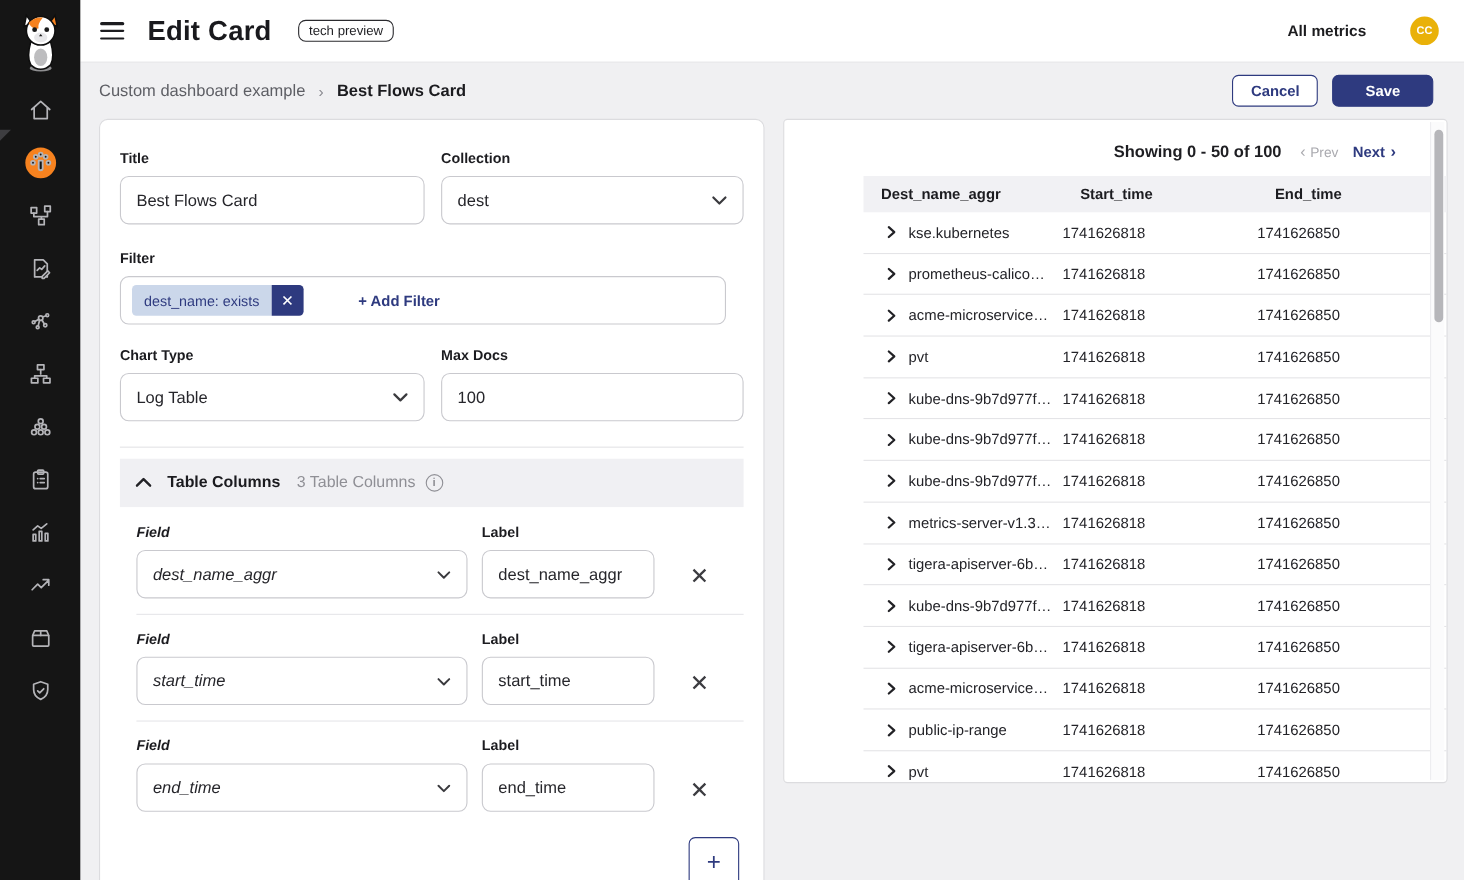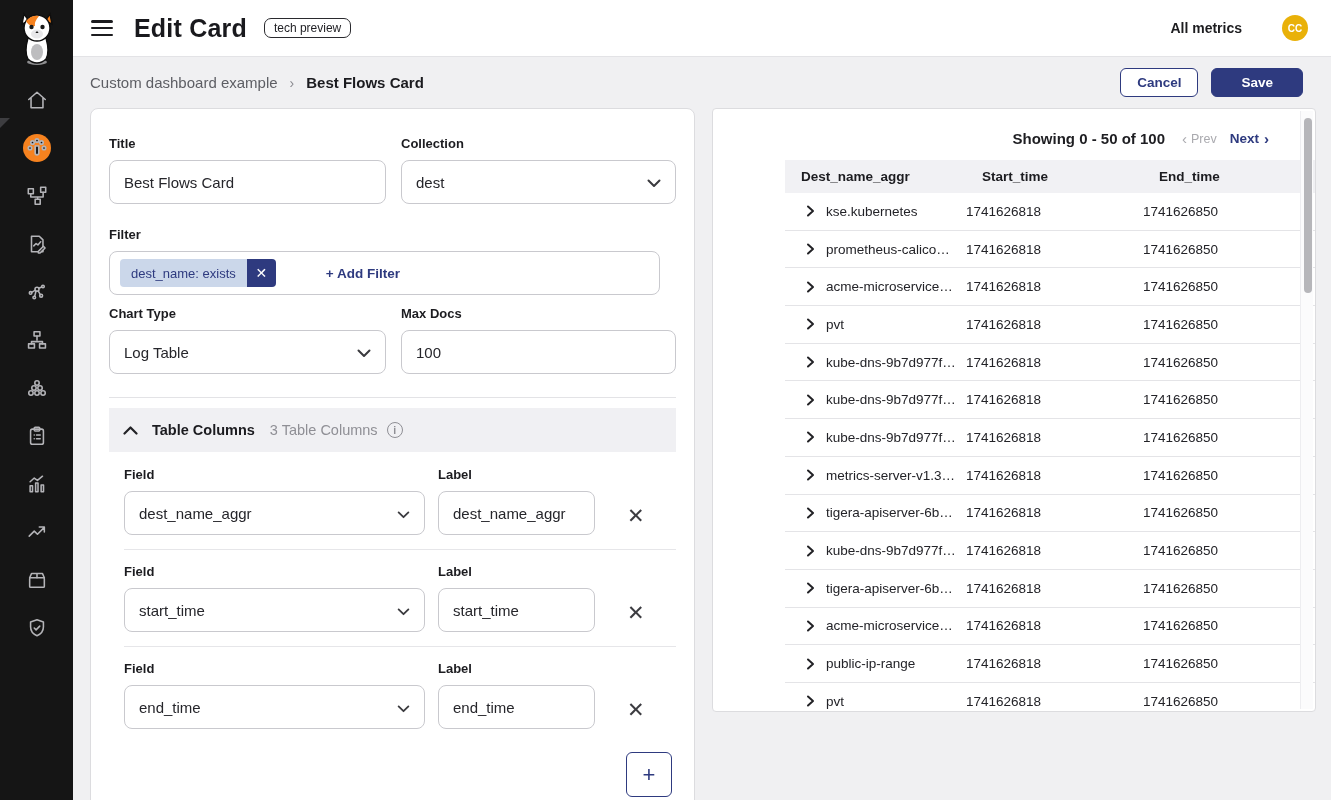--- a/index.html
+++ b/index.html
@@ -16,21 +16,21 @@
   .nav-item svg { stroke:#b4b4b8; fill:none; stroke-width:1.7; stroke-linecap:round; stroke-linejoin:round; }
   .wedge { position:absolute; left:0; top:118px; width:0; height:0;
     border-top:10px solid #3d3d40; border-right:10px solid transparent; }
   
   .topbar { position:absolute; left:73px; top:0; right:0; height:57px; background:#ffffff;
     border-bottom:1px solid #e3e3e6; display:flex; align-items:center; z-index:10; }
   .hamburger { margin-left:18px; width:22px; height:16px; display:flex; flex-direction:column;
     justify-content:space-between; cursor:pointer; }
   .hamburger span { display:block; height:2.5px; background:#1c1c1f; border-radius:2px; }
   .app-title { margin-left:21px; font-size:25px; font-weight:800; color:#19191d; letter-spacing:.2px; }
-  .badge { margin-left:17px; border:1.6px solid #2a2a2e; border-radius:7px; padding:2px 9px;
+  .badge { margin-left:24px; border:1.6px solid #2a2a2e; border-radius:7px; padding:2px 9px;
     font-size:12px; font-weight:500; color:#1f1f23; }
   .topbar-spacer { flex:1; }
   .clusters { font-size:14px; font-weight:600; color:#1c1c1f; margin-right:40px; cursor:pointer; }
   .avatar { width:26px; height:26px; border-radius:50%; background:#e9b109; color:#ffffff;
     font-size:10px; font-weight:700; display:flex; align-items:center; justify-content:center;
     margin-right:23px; cursor:pointer; }
   
   .crumbrow { position:absolute; left:73px; top:57px; right:8px; height:51px;
     display:flex; align-items:center; }
   .crumbs { margin-left:17px; font-size:15px; display:flex; align-items:center; gap:12px; }
@@ -57,33 +57,33 @@
   .tselect svg { stroke:#3a3a3e; fill:none; stroke-width:2; stroke-linecap:round; stroke-linejoin:round; }
   .filter-group { margin-top:23px; }
   .filter-box { width:calc(100% - 16px); height:44px; border:1px solid #c9c9ce; border-radius:8px;
     display:flex; align-items:center; padding:0 10px; }
   .chip { display:flex; align-items:stretch; height:28px; }
   .chip-text { background:#cbd7ea; color:#2e3a7f; font-size:13px; display:flex; align-items:center;
     padding:0 11px; border-radius:4px 0 0 4px; }
   .chip-x { background:#2e3a7f; color:#ffffff; width:29px; display:flex; align-items:center;
     justify-content:center; border-radius:0 4px 4px 0; font-size:14px; cursor:pointer; }
   .add-filter { margin-left:50px; color:#2e3a7f; font-size:13.5px; font-weight:600; cursor:pointer; }
-  .chart-row { margin-top:11px; }
+  .chart-row { margin-top:20px; }
   .hr { border:none; border-top:1px solid #e3e3e6; margin-top:23px; }
   .section-head { margin-top:10px; height:44px; background:#f0f0f3; display:flex; align-items:center;
     padding:0 14px; cursor:pointer; }
   .section-head svg { stroke:#222226; fill:none; stroke-width:2.2; stroke-linecap:round; stroke-linejoin:round; }
   .section-title { font-size:14.5px; font-weight:700; color:#1b1b1f; margin-left:14px; }
   .section-count { font-size:14.5px; color:#8f8f95; margin-left:15px; }
   .info-i { margin-left:9px; width:16px; height:16px; border:1.3px solid #8f8f95; border-radius:50%;
     color:#8f8f95; font-size:10.5px; display:flex; align-items:center; justify-content:center;
     font-weight:600; cursor:pointer; }
   .colrows { padding-left:15px; margin-top:15px; }
   .colrow { display:flex; align-items:flex-end; }
-  .col-field { width:301px; }
+  .col-field { width:301px;font-style:italic; }
   .col-label { width:157px; margin-left:13px; }
   .row-x { margin-left:32px; margin-bottom:9px; font-size:21px; color:#3c3c41; cursor:pointer;
     line-height:1; font-weight:300; }
   .rowdiv { border:none; border-top:1px solid #e6e6e9; margin:14px 0; }
   .plus-wrap { display:flex; justify-content:flex-end; margin-top:23px; padding-right:4px; }
   .plus-btn { width:46px; height:45px; border:1.5px solid #2e3a7f; border-radius:6px; background:#fff;
     color:#2e3a7f; font-size:22px; font-weight:400; display:flex; align-items:center;
     justify-content:center; cursor:pointer; }
   
   .pagerow { display:flex; align-items:center; justify-content:flex-end; padding:21px 46px 0 0; }

